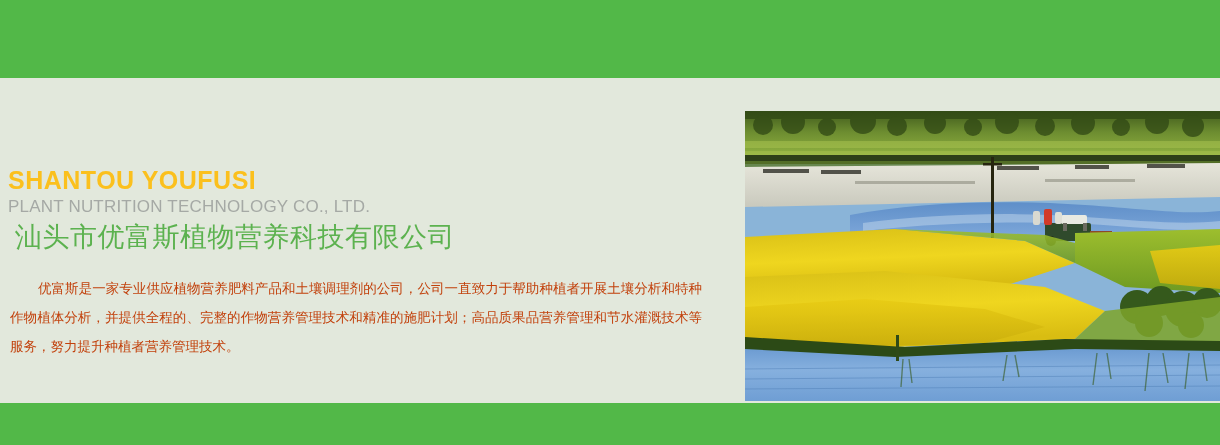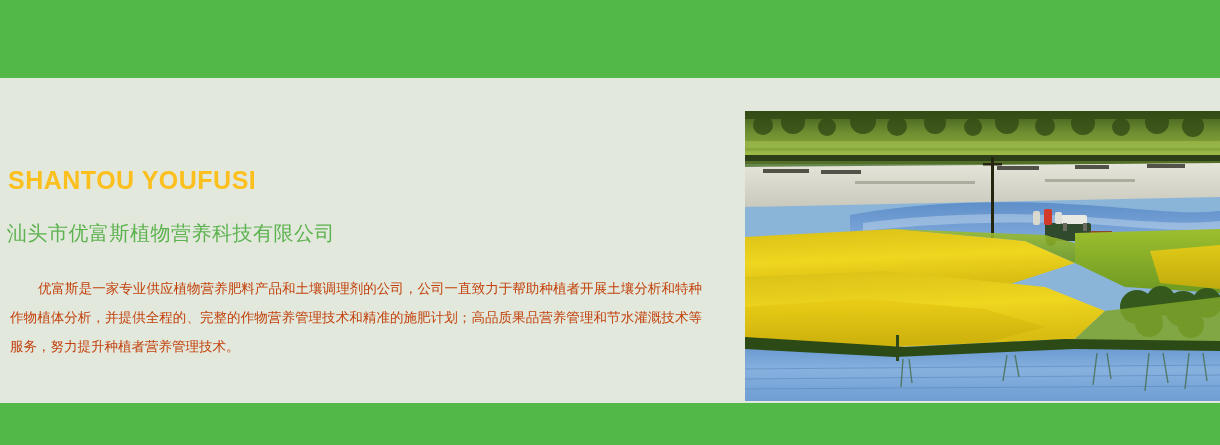--- a/index.html
+++ b/index.html
@@ -71,22 +71,22 @@
     font-weight: normal;
     letter-spacing: 0.2px;
     color: #a5a9a5;
     line-height: 1;
     white-space: nowrap;
   }
 
   .brand-cn {
     position: absolute;
     top: 143px;
-    left: 7px;
-    font-size: 20px;
+    left: 15px;
+    font-size: 27px;
     font-weight: normal;
     letter-spacing: 0.5px;
     color: #5cb24f;
     line-height: 1.25;
     white-space: nowrap;
   }
 
   .intro {
     position: absolute;
     top: 196px;
@@ -116,20 +116,21 @@
 </head>
 <body>
 
 <div class="band band-top"></div>
 
 <div class="content">
 
   <div class="text-col">
     <div class="brand-en">SHANTOU YOUFUSI</div>
 
+    <div class="brand-sub">PLANT NUTRITION TECHNOLOGY CO., LTD.</div>
 
     <div class="brand-cn">汕头市优富斯植物营养科技有限公司</div>
 
     <p class="intro">优富斯是一家专业供应植物营养肥料产品和土壤调理剂的公司，公司一直致力于帮助种植者开展土壤分析和特种作物植体分析，并提供全程的、完整的作物营养管理技术和精准的施肥计划；高品质果品营养管理和节水灌溉技术等服务，努力提升种植者营养管理技术。</p>
   </div>
 
   <div class="photo">
     <svg width="475" height="290" viewBox="0 0 475 290" preserveAspectRatio="none">
       <defs>
         <linearGradient id="gFarRow" x1="0" y1="0" x2="0" y2="1">

